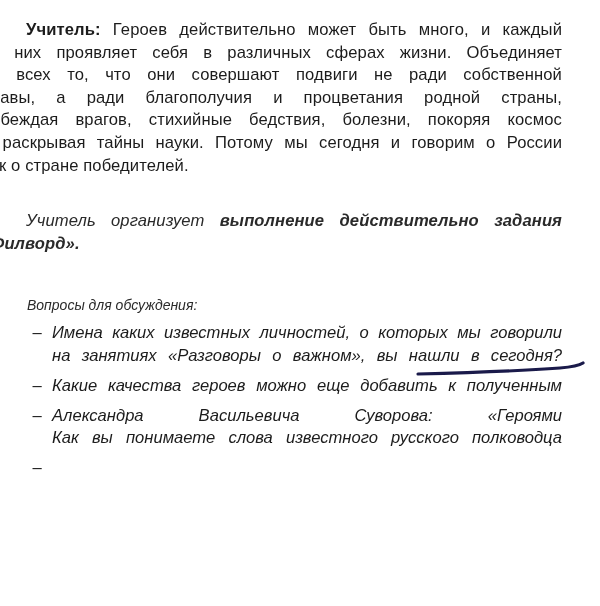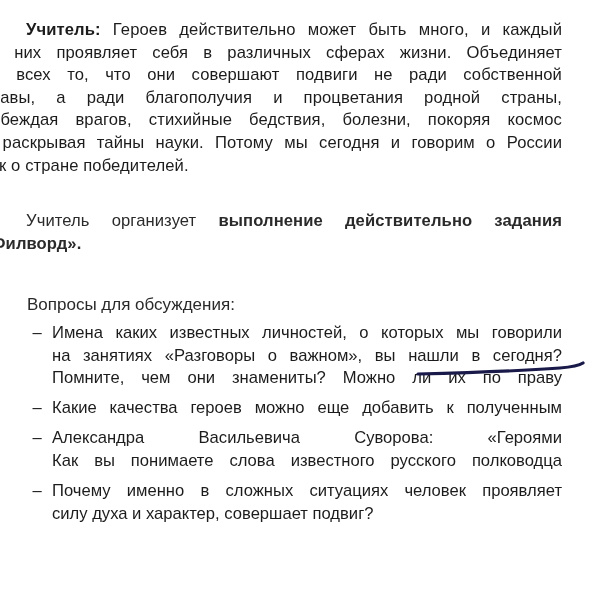--- a/index.html
+++ b/index.html
@@ -26,30 +26,30 @@
       display: block;
       white-space: nowrap;
       text-align-last: justify;
       text-align: justify;
     }
     .line.last { text-align-last: left; }
     .p1 { left: -18px; top: 3px; width: 580px; }
     .p1 .line { width: 580px; }
     .p1 .first { padding-left: 44px; width: 536px; }
     .bold { font-weight: bold; }
-    .ital { }
+    .ital { font-style: italic; }
     .p2 { left: -18px; top: 194px; width: 580px; }
     .p2 .line { width: 580px; }
     .p2 .first { padding-left: 44px; width: 536px; }
     .p2 .ital { color: #2a2a2a; }
-    .p3 { left: 27px; top: 278px; font-size: 17px; line-height: 22.6px; color: #2a2a2a; }
+    .p3 { left: 27px; top: 278px; font-style: italic; font-size: 14px; line-height: 22.6px; color: #2a2a2a; }
     .qlist { position: absolute; left: 0; top: 306px; width: 600px; }
     .qitem { position: relative; font-size: 16.6px; line-height: 22.6px; margin-bottom: 7.5px; }
     .qdash { position: absolute; left: 30px; top: 0; width: 14px; text-align: center; }
-    .qtext { margin-left: 52px; width: 510px; }
+    .qtext { margin-left: 52px; width: 510px; font-style: italic; }
     .qtext .line { width: 510px; }
     .pen {
       position: absolute; left: 0; top: 0; width: 600px; height: 606px; pointer-events: none;
     }
   </style>
 </head>
 <body>
 
 <div class="page">
 
@@ -69,41 +69,36 @@
   </div>
 
   <div class="p3" style="position:absolute;">Вопросы для обсуждения:</div>
 
   <div class="qlist">
     <div class="qitem">
       <span class="qdash">–</span>
       <div class="qtext">
         <span class="line">Имена каких известных личностей, о которых мы говорили</span>
         <span class="line">на занятиях «Разговоры о важном», вы нашли в сегодня?</span>
-        <span class="line">Помните, чем они знамениты? Можно ли их по праву</span>
       </div>
     </div>
     <div class="qitem">
       <span class="qdash">–</span>
       <div class="qtext">
         <span class="line">Какие качества героев можно еще добавить к полученным</span>
       </div>
     </div>
     <div class="qitem">
       <span class="qdash">–</span>
       <div class="qtext">
         <span class="line">Александра Васильевича Суворова: «Героями</span>
         <span class="line">Как вы понимаете слова известного русского полководца</span>
       </div>
     </div>
     <div class="qitem">
       <span class="qdash">–</span>
-      <div class="qtext">
-        <span class="line">Почему именно в сложных ситуациях человек проявляет</span>
-        <span class="line last">силу духа и характер, совершает подвиг?</span>
-      </div>
     </div>
   </div>
 
   <svg class="pen" viewBox="0 0 600 606" xmlns="http://www.w3.org/2000/svg">
     <path d="M418 358 C 460 357, 520 355, 560 352 C 572 351, 580 349, 583 347" stroke="#1a1a4a" stroke-width="3.2" fill="none" stroke-linecap="round"></path>
   </svg>
 </div>
 
 </body></html>

